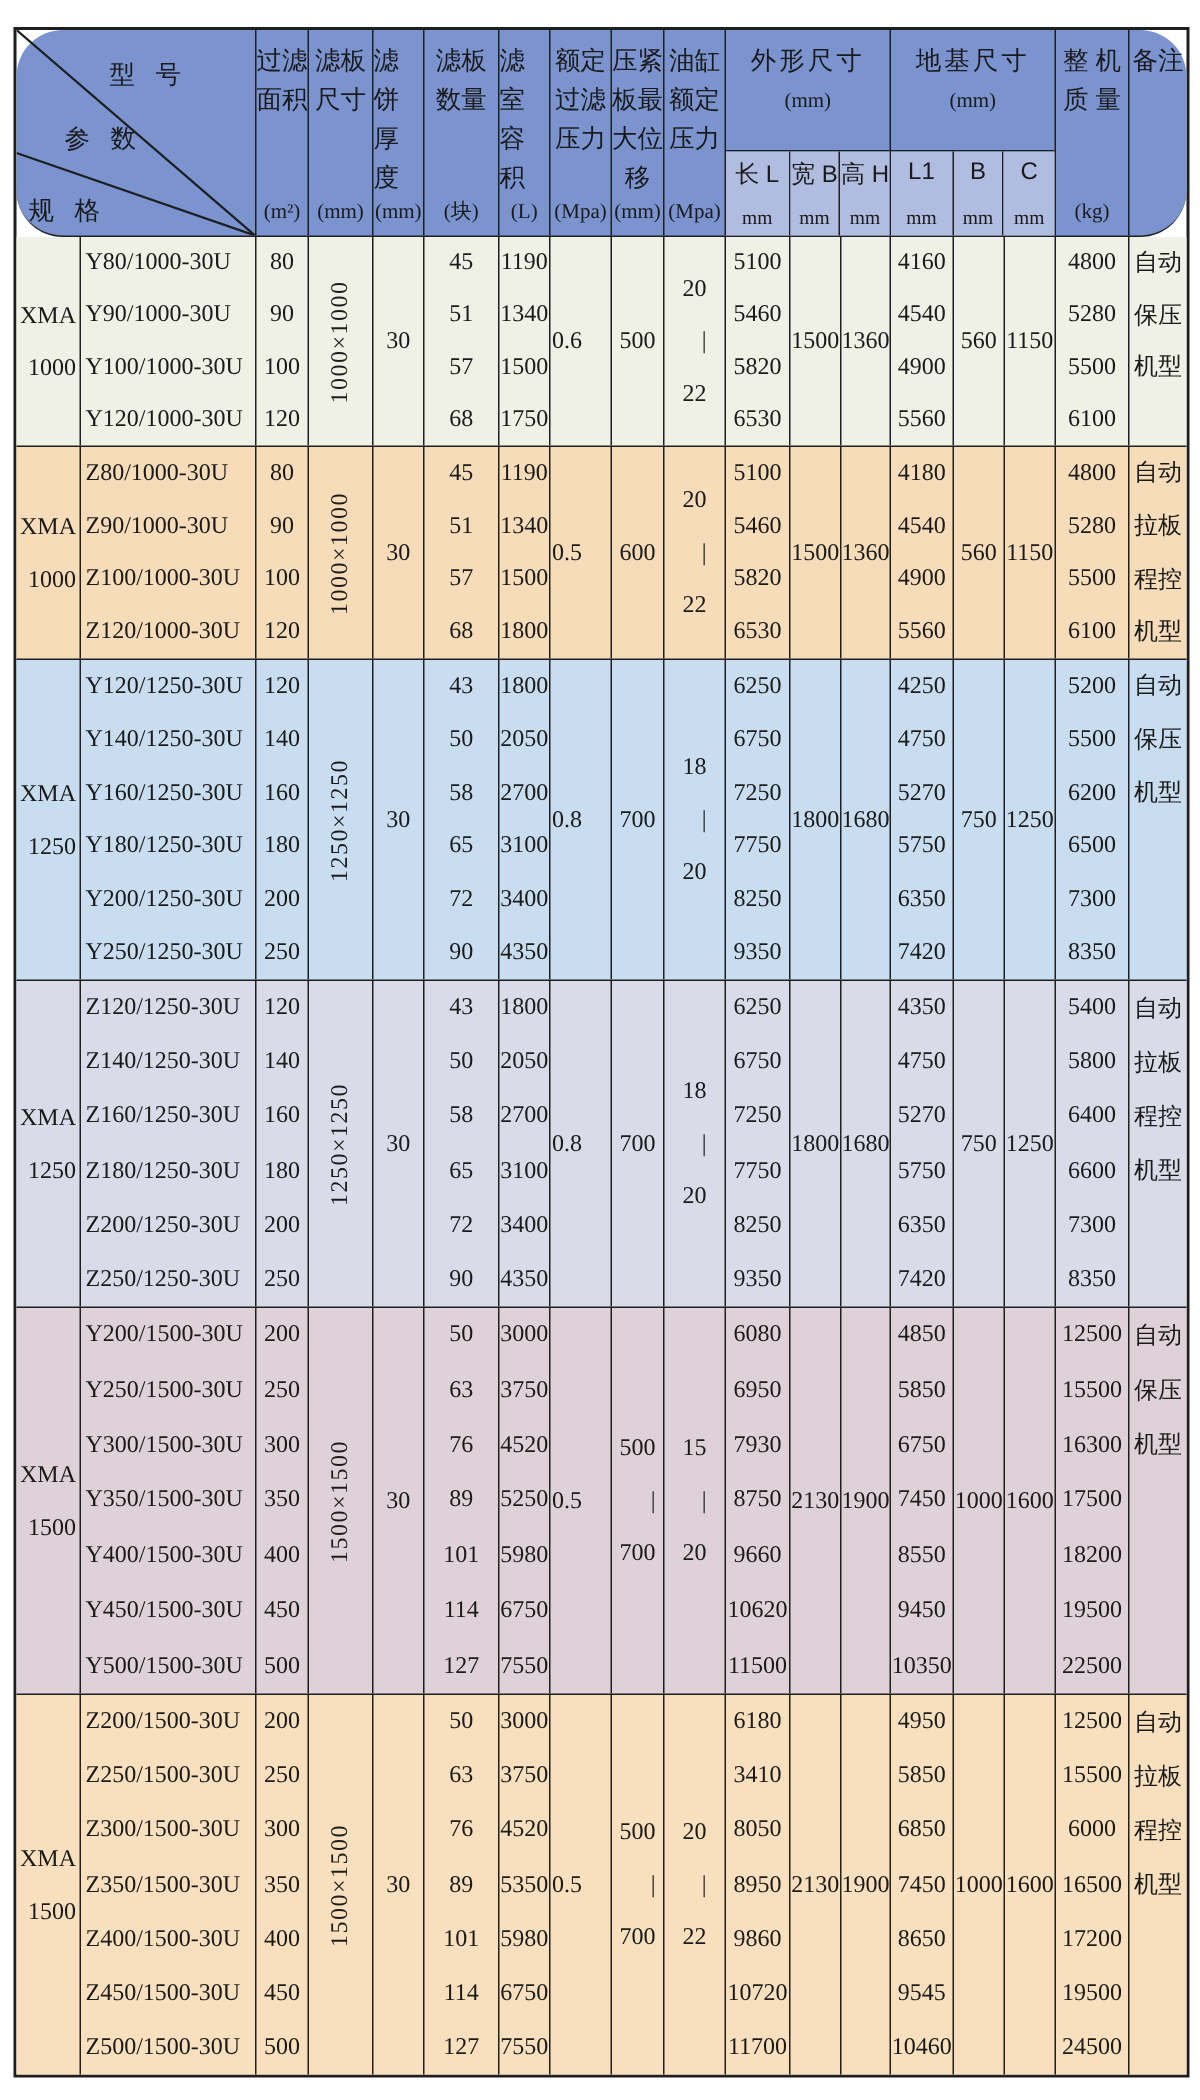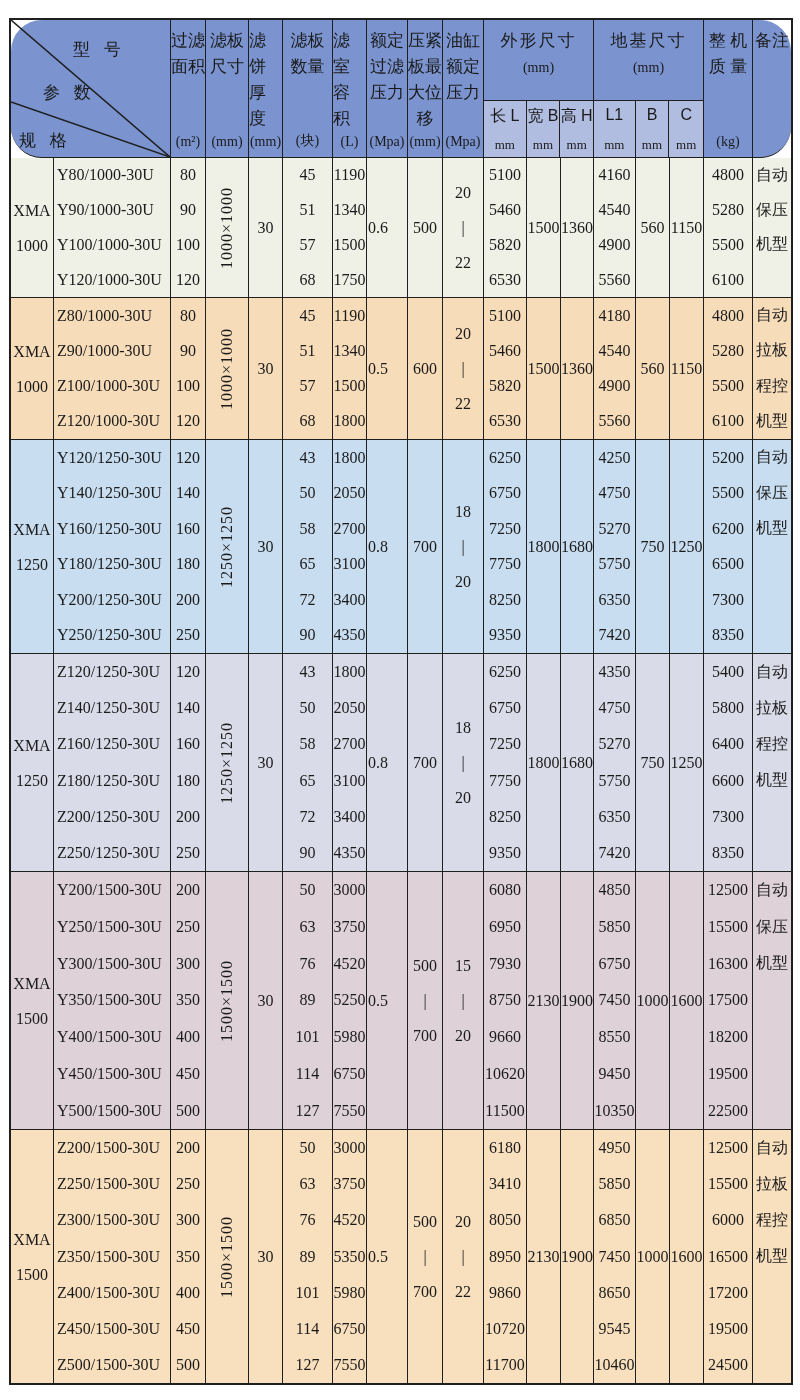--- a/index.html
+++ b/index.html
@@ -38,21 +38,21 @@
   .grow { display: flex; border-bottom: 1px solid #1f1f1f; }
   .grow:last-child { border-bottom: none; }
 
   .vals { display: flex; flex-direction: column; font-family: "Liberation Serif", "DejaVu Serif", serif; font-size: 16px; justify-content: flex-end; }
   .vals .slot { flex: 1; display: flex; align-items: center; justify-content: center; white-space: nowrap; }
   .vals.left .slot { justify-content: flex-start; padding-left: 3px; }
   .vals.sans { font-family: "Liberation Sans", sans-serif; }
 
   .merged { display: flex; align-items: center; justify-content: center; font-family: "Liberation Serif", "DejaVu Serif", serif; font-size: 16px; }
   .merged.left { justify-content: flex-start; padding-left: 1px; }
-  .stack { display: flex; flex-direction: column; align-items: center; line-height: 35px; }
+  .stack { display: flex; flex-direction: column; align-items: flex-end; line-height: 35px; }
   .rot { transform: rotate(-90deg); white-space: nowrap; letter-spacing: 1px; }
 </style>
 </head>
 <body>
 
 <div class="tbl">
   <div class="hrow">
 
     <div class="cell diag">
       <svg viewBox="0 0 160 137" preserveAspectRatio="none">

